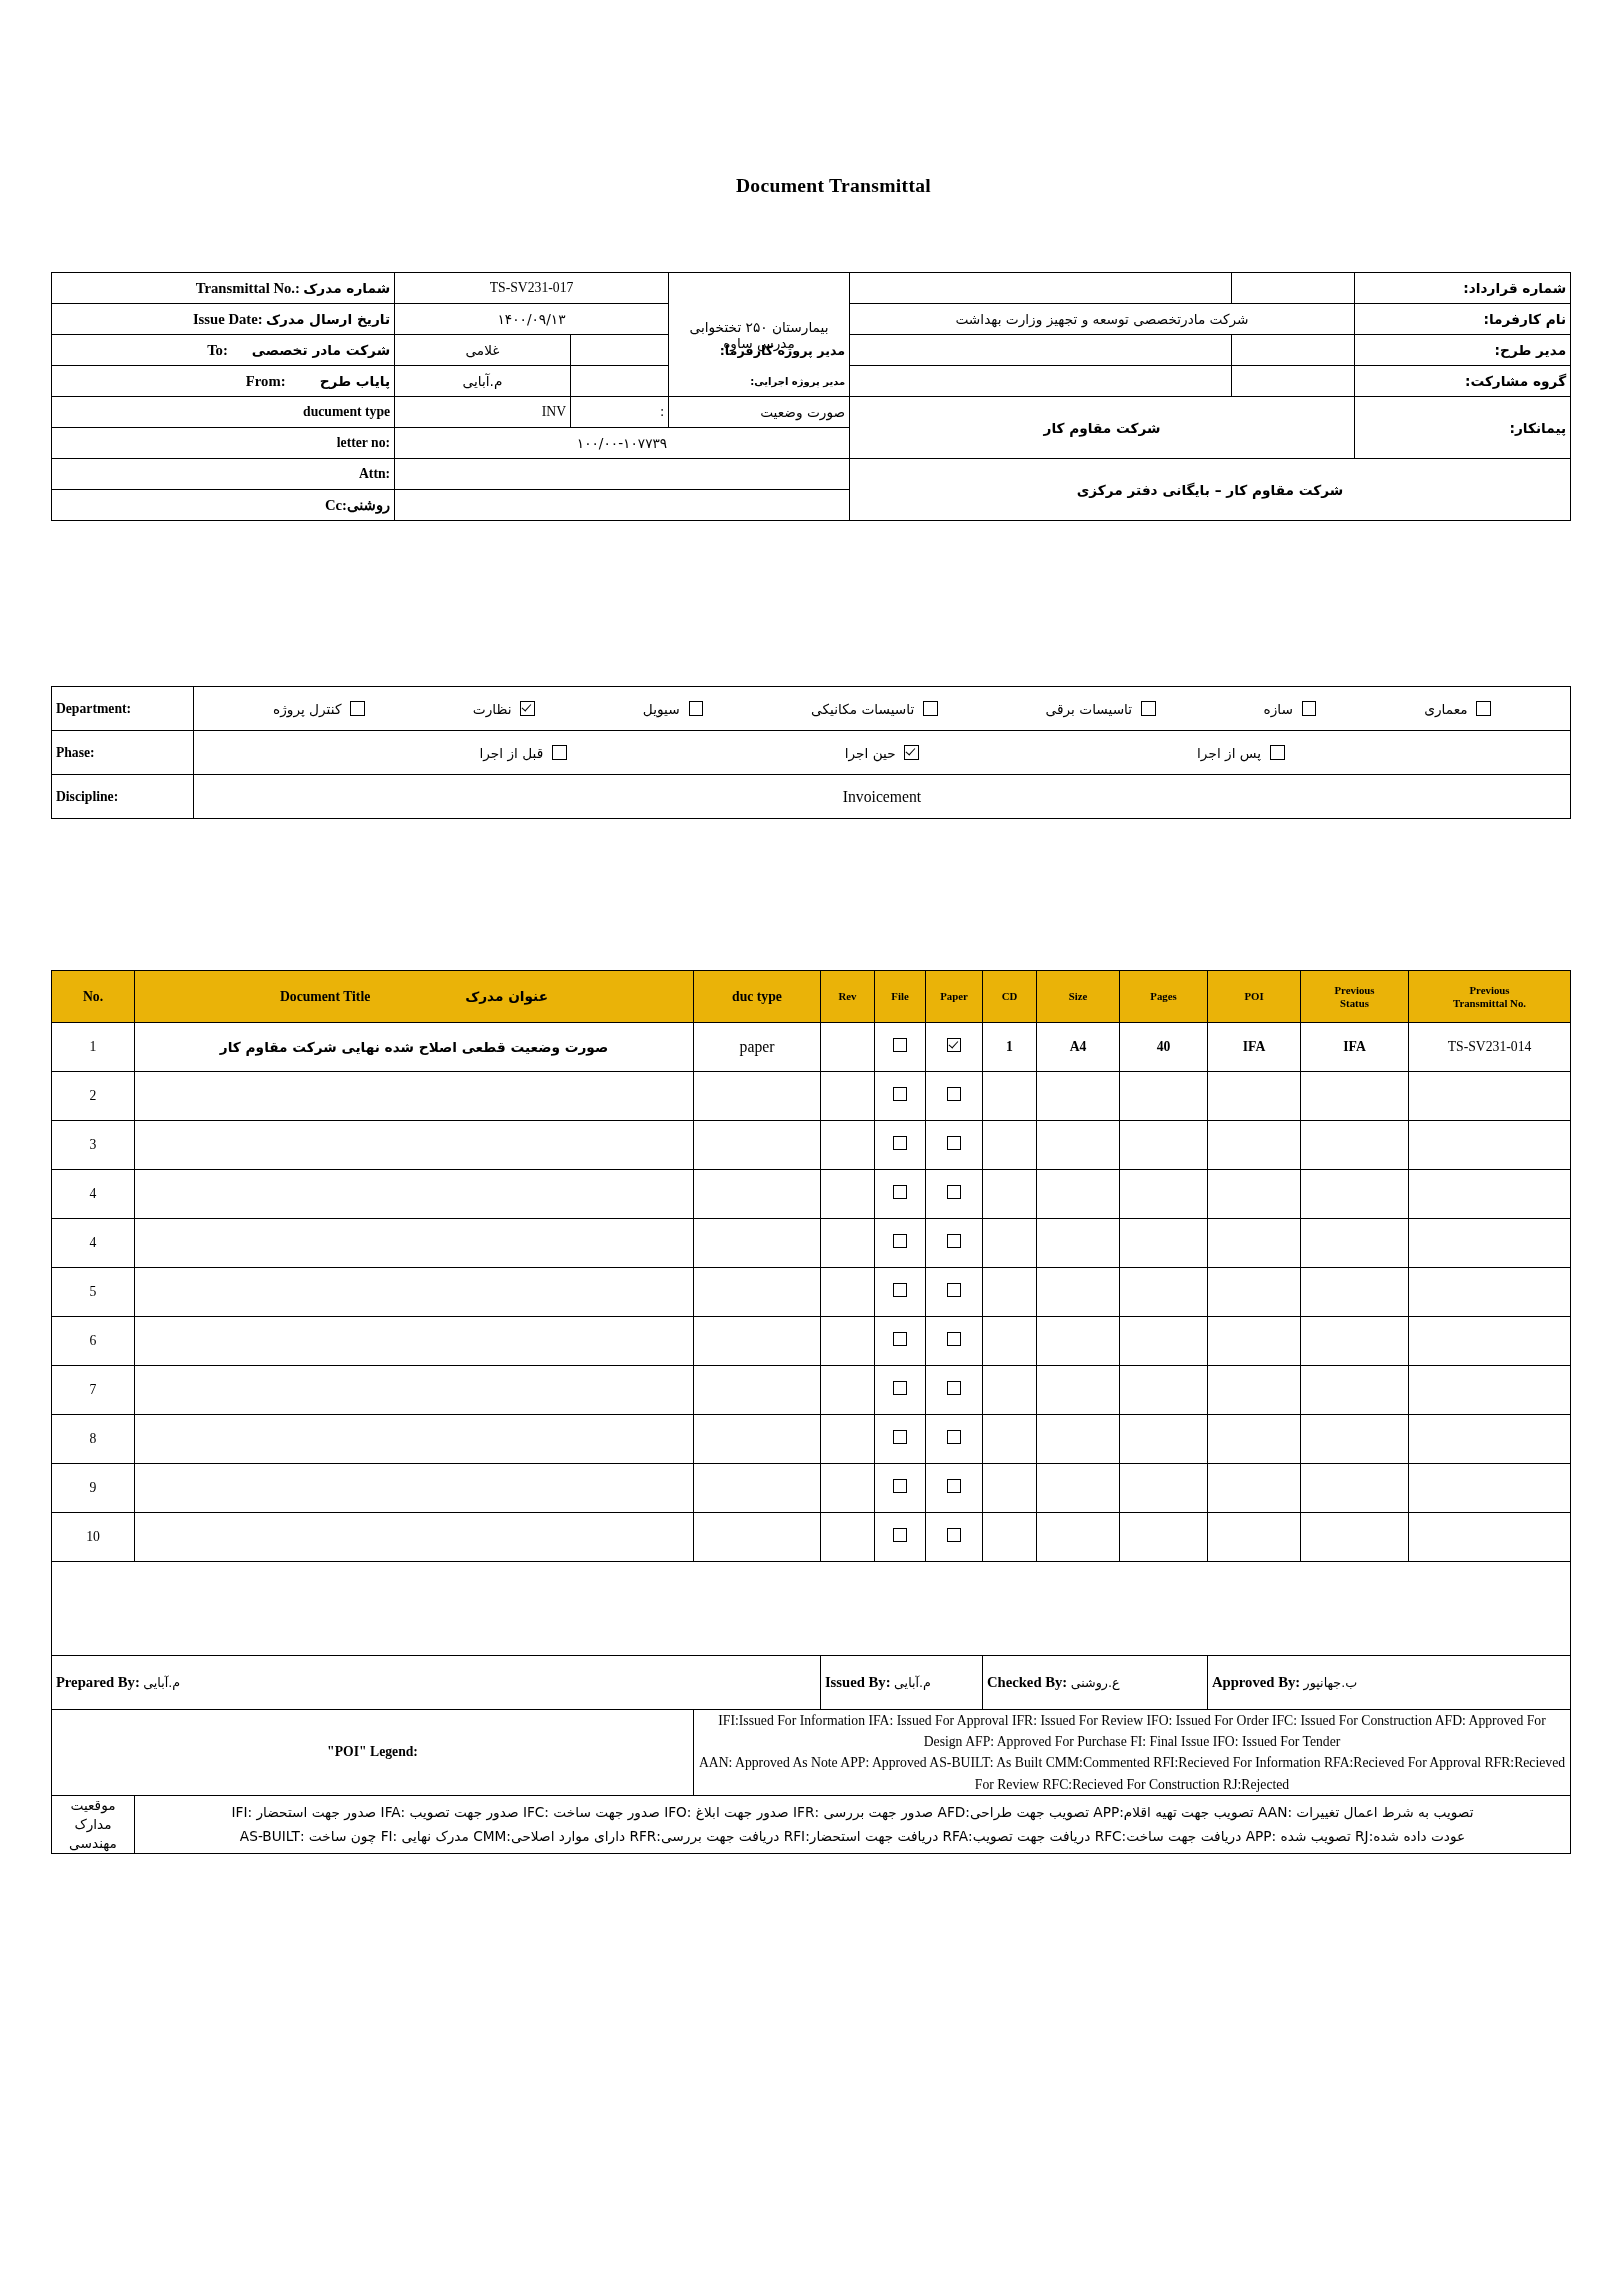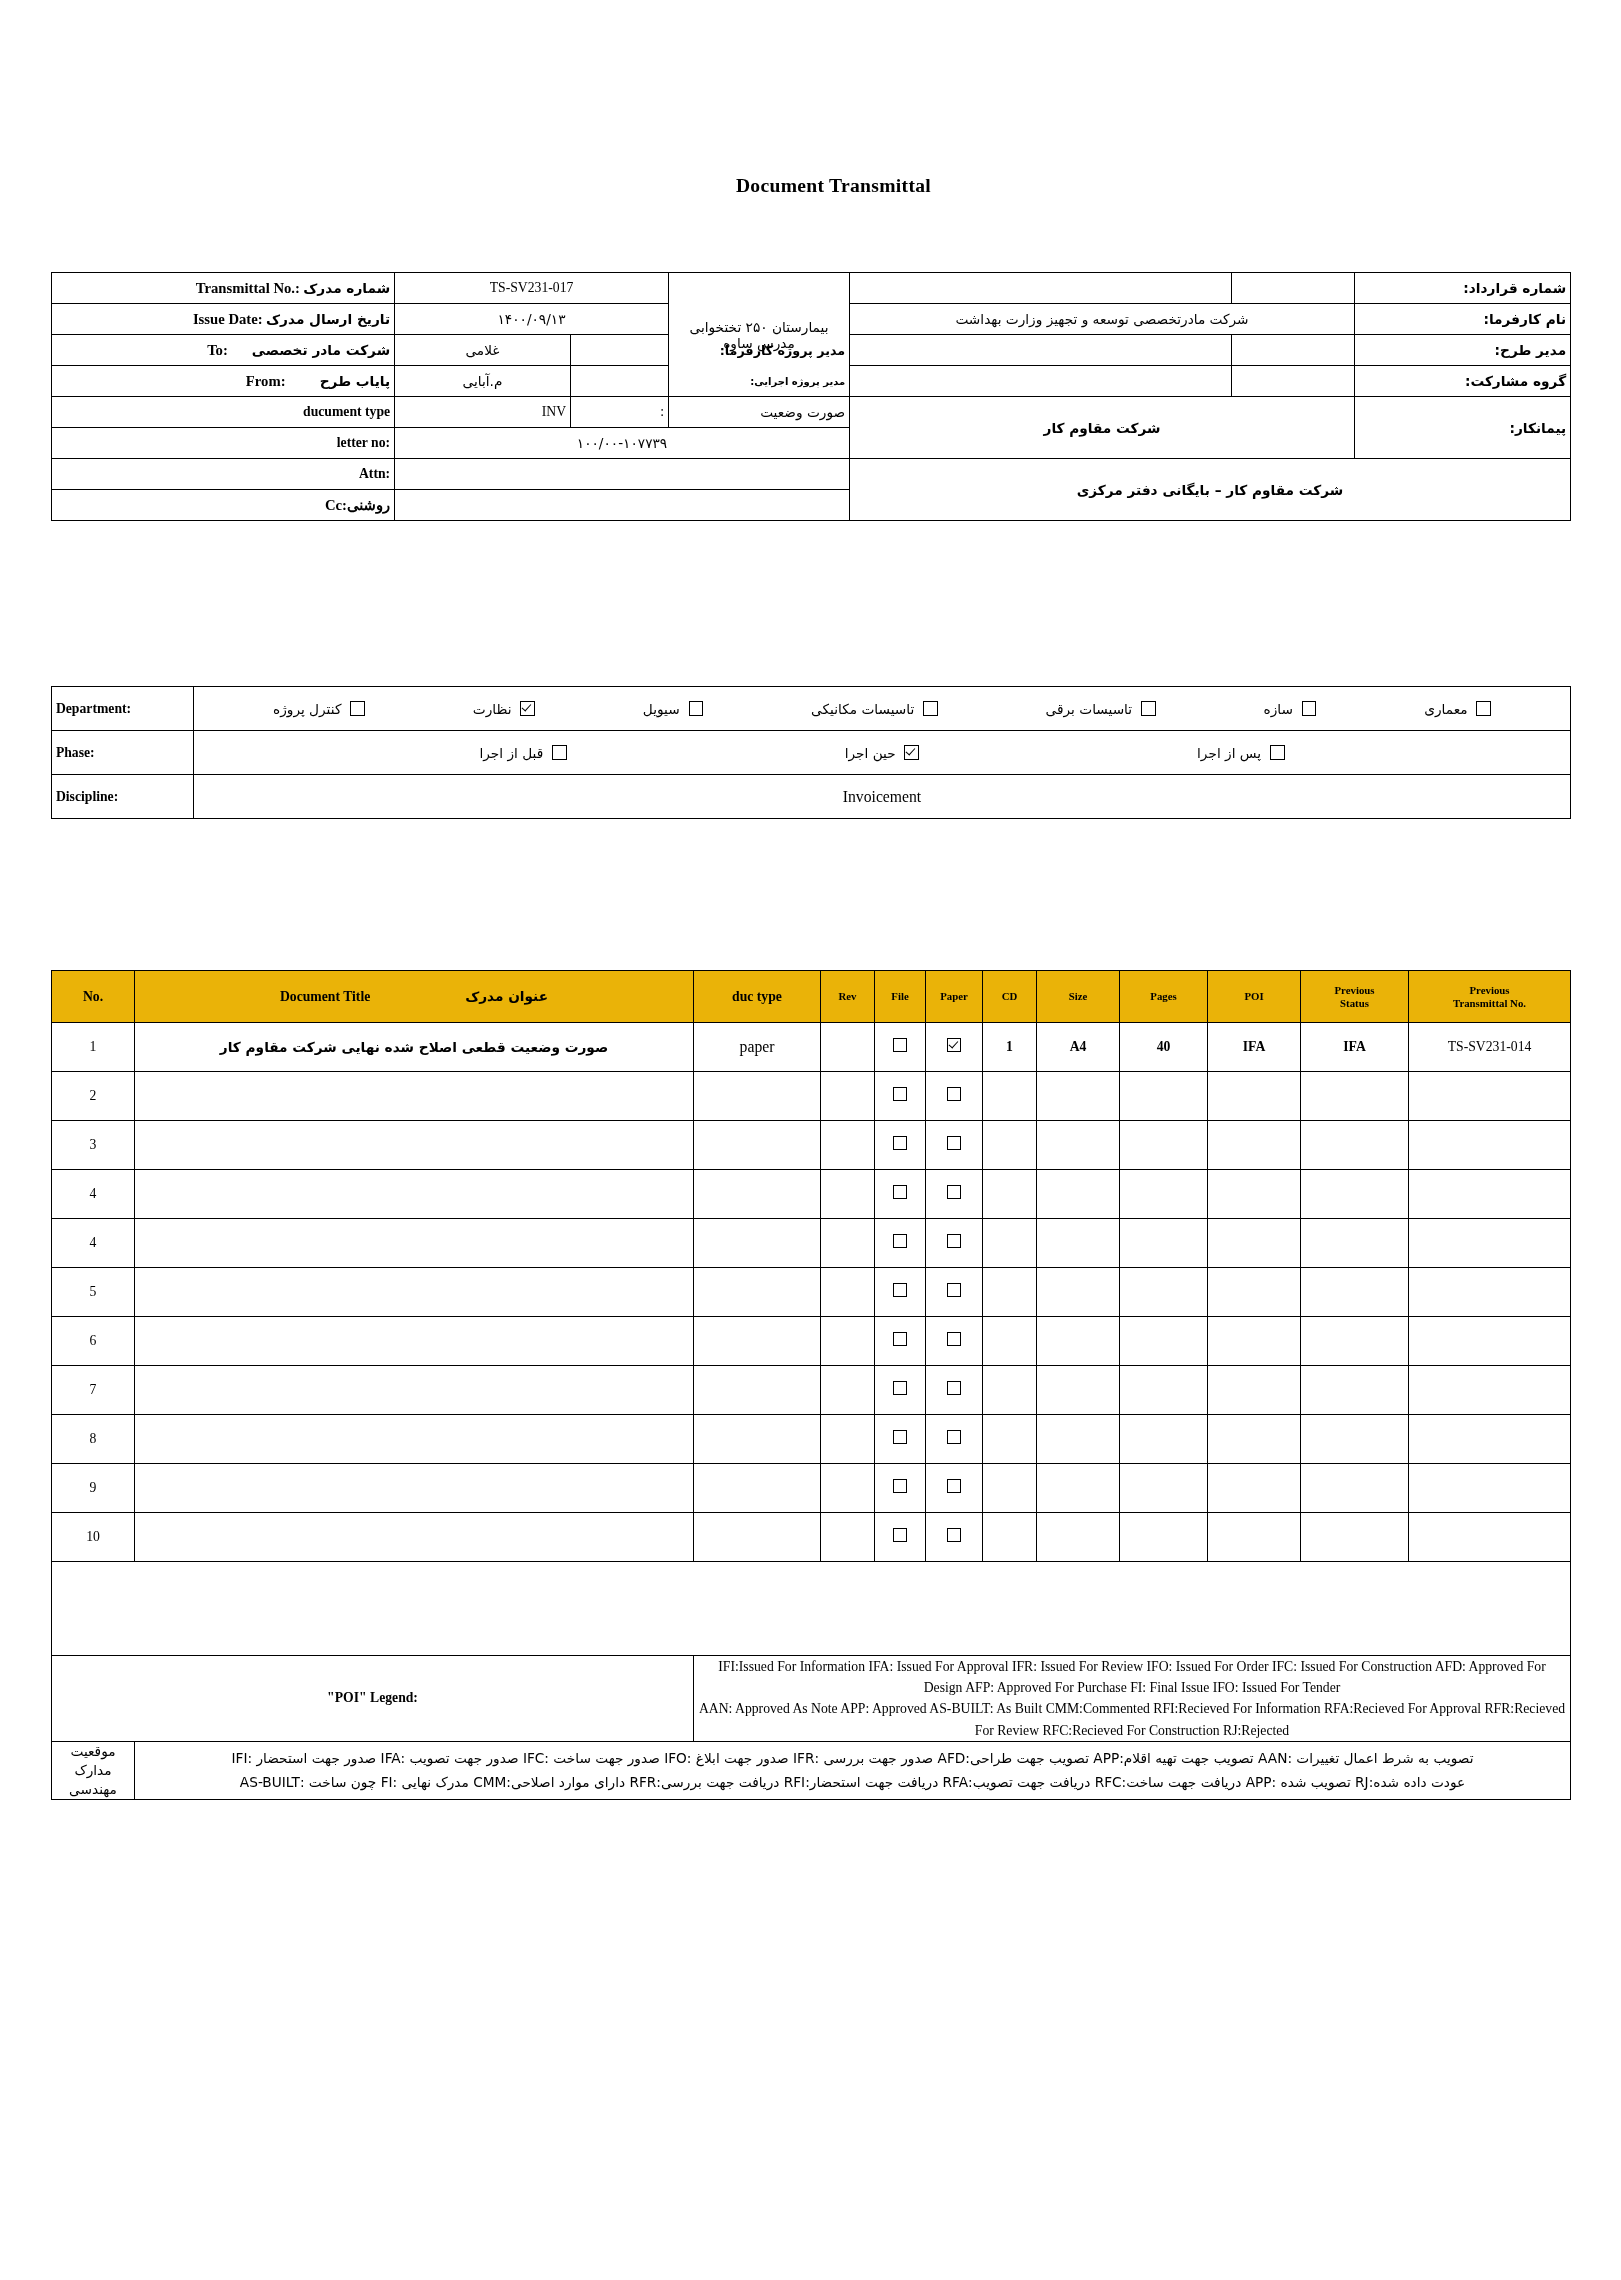--- a/index.html
+++ b/index.html
@@ -632,20 +632,38 @@
         <td></td>
         <td></td>
         <td></td>
         <td></td>
       </tr>
 
       <tr>
         <td colspan="12" style="height:93px"></td>
       </tr>
 
+      <tr class="sig-row">
+        <td colspan="3">
+          <span class="sig-lbl">Prepared By:</span>
+          <span class="sig-val">م.آبایی</span>
+        </td>
+        <td colspan="3">
+          <span class="sig-lbl">Issued By:</span>
+          <span class="sig-val">م.آبایی</span>
+        </td>
+        <td colspan="3">
+          <span class="sig-lbl">Checked By:</span>
+          <span class="sig-val">ع.روشنی</span>
+        </td>
+        <td colspan="3">
+          <span class="sig-lbl">Approved By:</span>
+          <span class="sig-val">ب.جهانپور</span>
+        </td>
+      </tr>
 
       <tr>
         <td colspan="2" rowspan="1" class="legend-lbl">"POI" Legend:</td>
         <td colspan="10" class="legend-en">
           <div>IFI:Issued For Information  IFA: Issued For Approval  IFR: Issued For Review   IFO: Issued For Order  IFC: Issued For Construction AFD: Approved For Design AFP: Approved For Purchase  FI: Final Issue  IFO: Issued For Tender</div>
           <div>AAN: Approved As Note  APP: Approved  AS-BUILT: As Built CMM:Commented  RFI:Recieved For Information   RFA:Recieved For Approval   RFR:Recieved For Review  RFC:Recieved For Construction  RJ:Rejected</div>
         </td>
       </tr>
 
       <tr>

